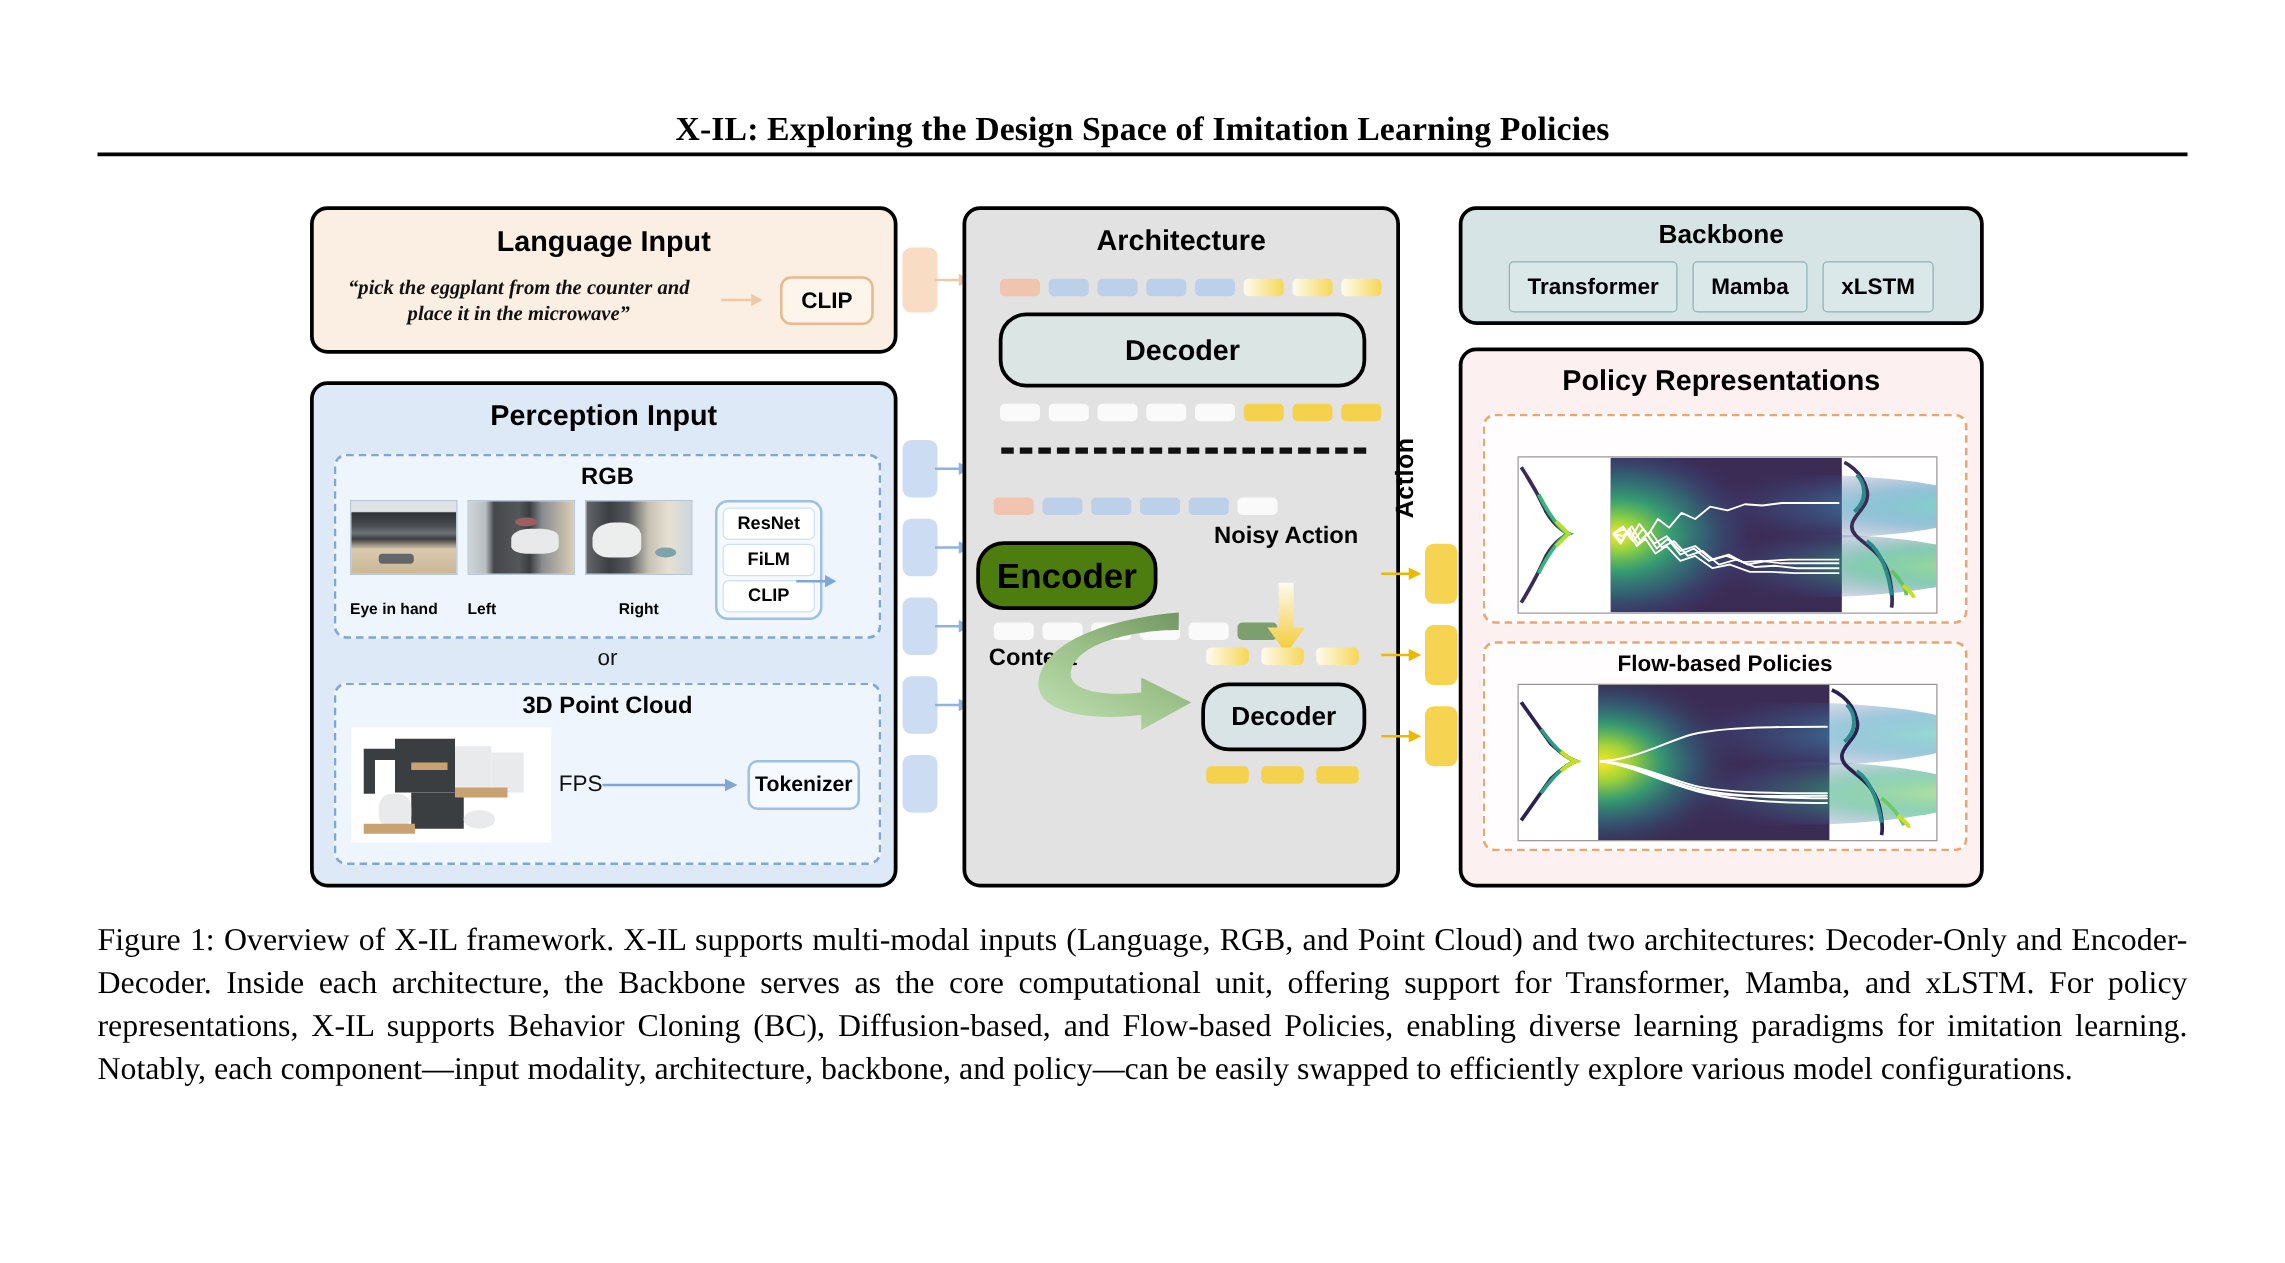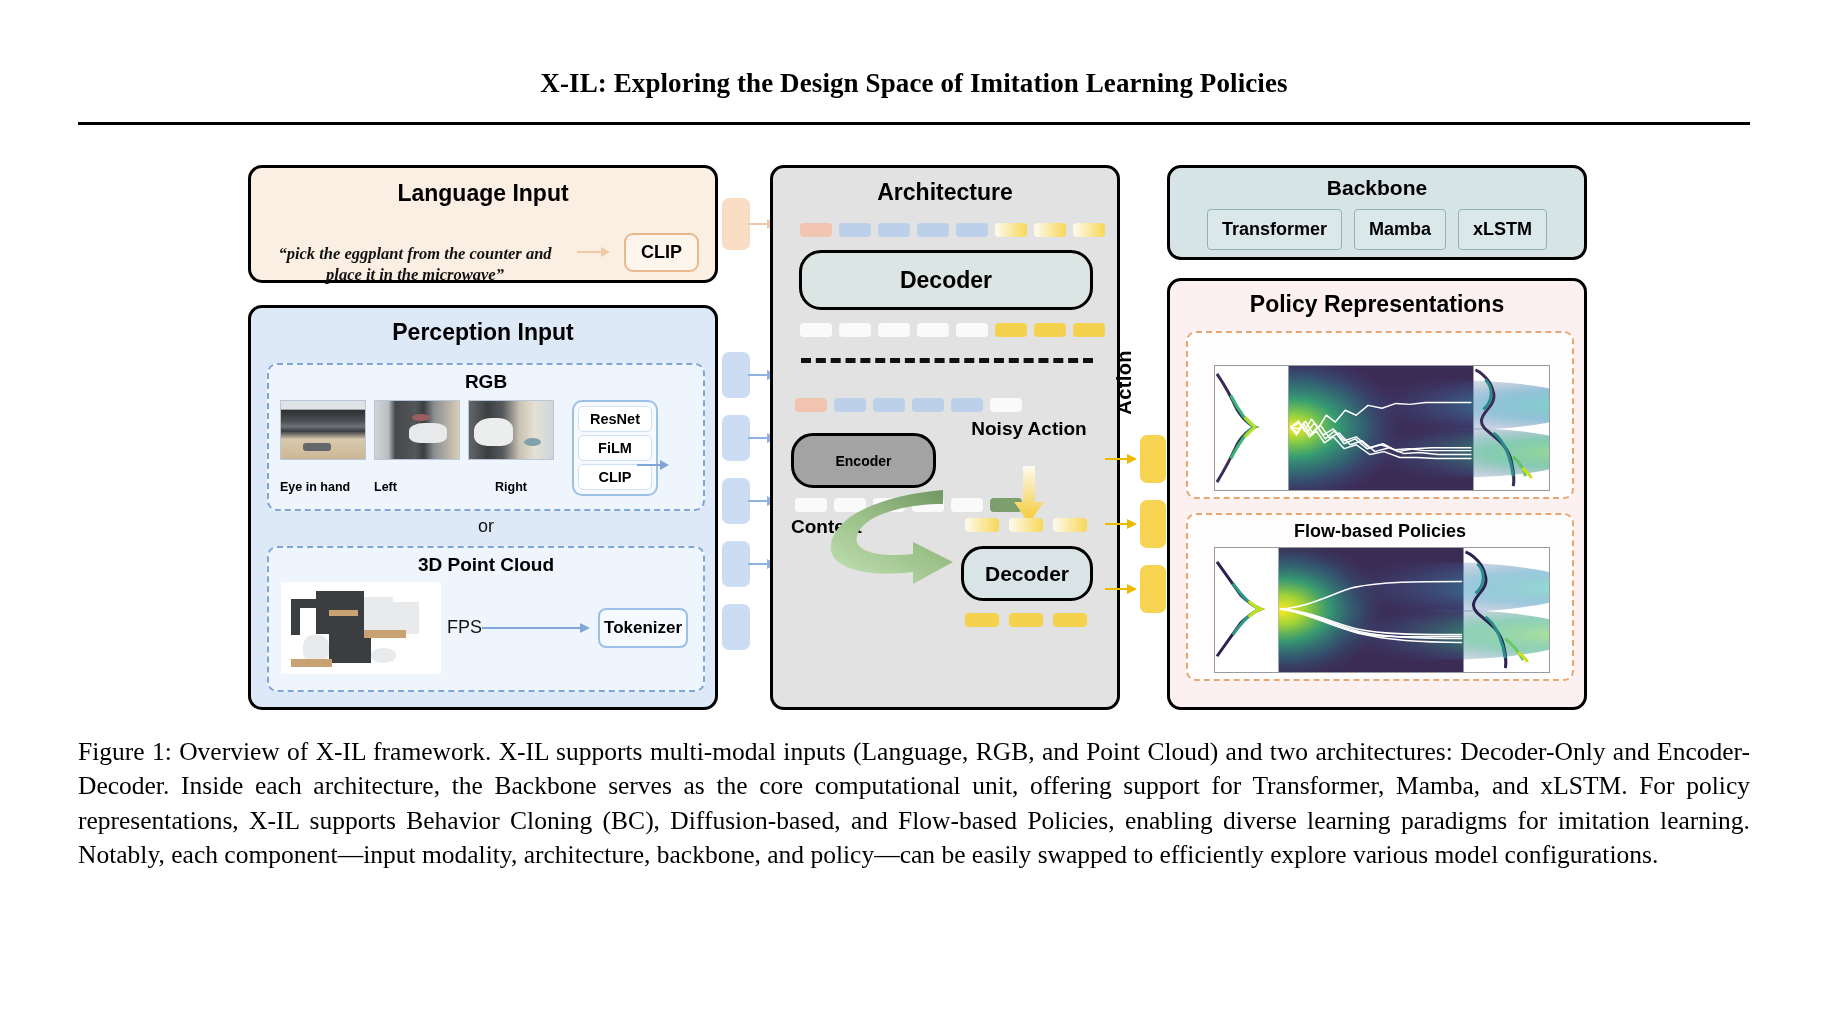--- a/index.html
+++ b/index.html
@@ -6,21 +6,21 @@
   html, body {
     width: 1828px; height: 1010px;
     background: #ffffff;
     font-family: "Liberation Sans", sans-serif;
     overflow: hidden;
   }
   .page { position: relative; width: 1828px; height: 1010px; }
 
   
   .paper-title {
-    position: absolute; left: 0; top: 68px; width: 1828px;
+    position: absolute; left: 0; top: 88px; width: 1828px;
     text-align: center;
     font-family: "Liberation Serif", serif;
     font-weight: bold; font-size: 27px; color: #000;
     letter-spacing: .1px;
   }
   .title-rule {
     position: absolute; left: 78px; top: 122px; width: 1672px; height: 3px;
     background: #000;
   }
 
@@ -40,21 +40,21 @@
     background: #fbeee2;
   }
   #language-panel .panel-title { font-size: 23px; margin-top: 12px; }
   .lang-row {
     display: flex; align-items: center; justify-content: space-between;
     margin-top: 12px; padding: 0 16px 0 14px;
   }
   .lang-quote {
     font-family: "Liberation Serif", serif;
     font-weight: bold; font-style: italic; font-size: 16.5px;
-    line-height: 1.28; text-align: center; color: #111; width: 300px; margin-top: 24px;
+    line-height: 1.28; text-align: center; color: #111; width: 300px;
   }
   .clip-chip {
     border: 2px solid #e8b98d; border-radius: 9px; background: #fdf5ec;
     font-weight: bold; font-size: 18px; padding: 7px 15px; color: #000;
     white-space: nowrap;
   }
   .mini-arrow-peach {
     width: 34px; height: 10px; position: relative; margin: 0 4px;
   }
   .mini-arrow-peach::before {
@@ -221,22 +221,22 @@
   .block-box {
     position: absolute; border: 3px solid #000; border-radius: 22px;
     display: flex; align-items: center; justify-content: center;
     font-weight: bold; color: #000;
   }
   #decoder-top {
     left: 26px; top: 82px; width: 294px; height: 60px;
     background: #dbe5e3; font-size: 23px;
   }
   #encoder-box {
-    left: 18px; top: 265px; width: 145px; height: 55px;
-    background: #a3a3a3; font-size: 14px;
+    left: 8px; top: 265px; width: 145px; height: 55px;
+    background: #4d7c0f; font-size: 28px;
   }
   #decoder-bottom {
     left: 188px; top: 378px; width: 132px; height: 55px;
     background: #d9e4e6; font-size: 21px;
   }
 
   .divider-dashed {
     position: absolute; left: 28px; top: 190px; width: 292px; height: 0;
     border-top: 5px dashed #111;
   }

